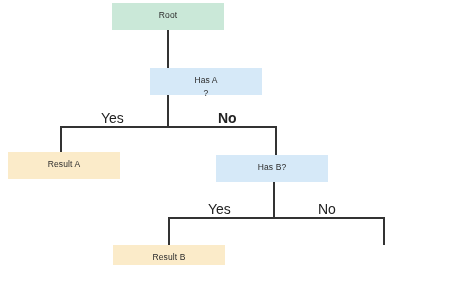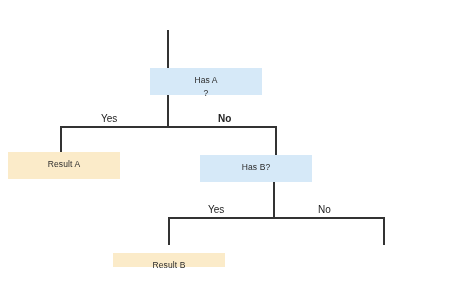--- a/index.html
+++ b/index.html
@@ -42,21 +42,21 @@
   .node-root   { background: #cae8d8; }
   .node-dec    { background: #d6e9f8; }
   .node-result { background: #fbebc9; }
 
   .node-overflow {
     overflow: visible;
   }
 
   .edge-label {
     position: absolute;
-    font-size: 10px;
+    font-size: 14px;
     line-height: 11px;
     color: #222222;
     white-space: nowrap;
     z-index: 3;
   }
   .edge-label.bold { font-weight: bold; }
 </style>
 </head>
 <body>
 
@@ -67,35 +67,38 @@
       <path d="M168,30 L168,68"></path>
       <path d="M168,95 L168,127"></path>
       <path d="M168,127 L61,127 L61,153"></path>
       <path d="M168,127 L276,127 L276,155"></path>
       <path d="M274,182 L274,218"></path>
       <path d="M274,218 L169,218 L169,245"></path>
       <path d="M274,218 L384,218 L384,245"></path>
     </g>
   </svg>
 
+  <div class="node node-root" style="left:112px; top:3px; width:112px; height:27px;">
+    <span>Root</span>
+  </div>
 
   <div class="node node-dec node-overflow" style="left:112px; top:68px; width:112px; height:27px;margin-left:38px;">
     <span>Has A</span><br>
     <span>?</span>
   </div>
 
   <div class="node node-result" style="left:8px; top:152px; width:112px; height:27px;">
     <span>Result A</span>
   </div>
 
-  <div class="node node-dec" style="left:200px; top:155px; width:112px; height:27px;">
+  <div class="node node-dec" style="left:216px; top:155px; width:112px; height:27px;">
     <span>Has B?</span>
   </div>
 
-  <div class="node node-result" style="left:113px; top:245px; width:112px; height:14px;margin-top:8px;">
+  <div class="node node-result" style="left:113px; top:245px; width:112px; height:20px;">
     <span>Result B</span>
   </div>
 
 
   <div class="edge-label" style="left:101px; top:113px;">Yes</div>
 
   <div class="edge-label bold" style="left:218px; top:113px;">No</div>
 
   <div class="edge-label" style="left:208px; top:204px;">Yes</div>
 

